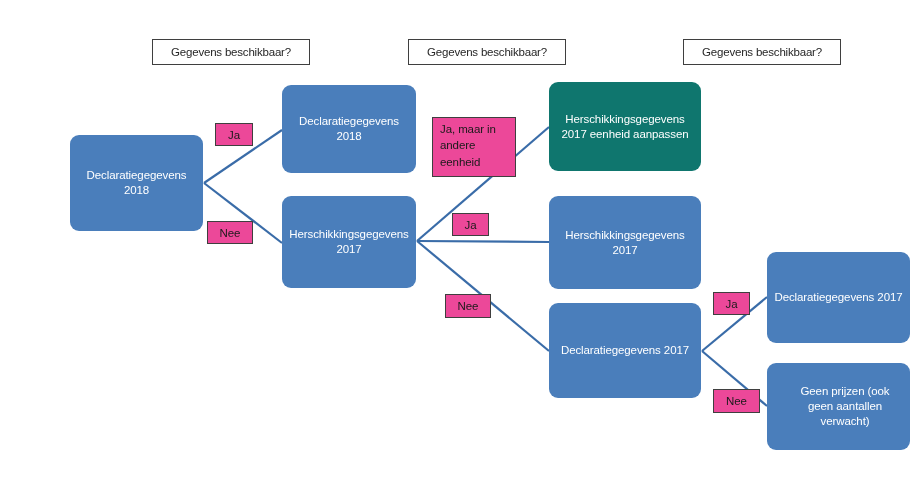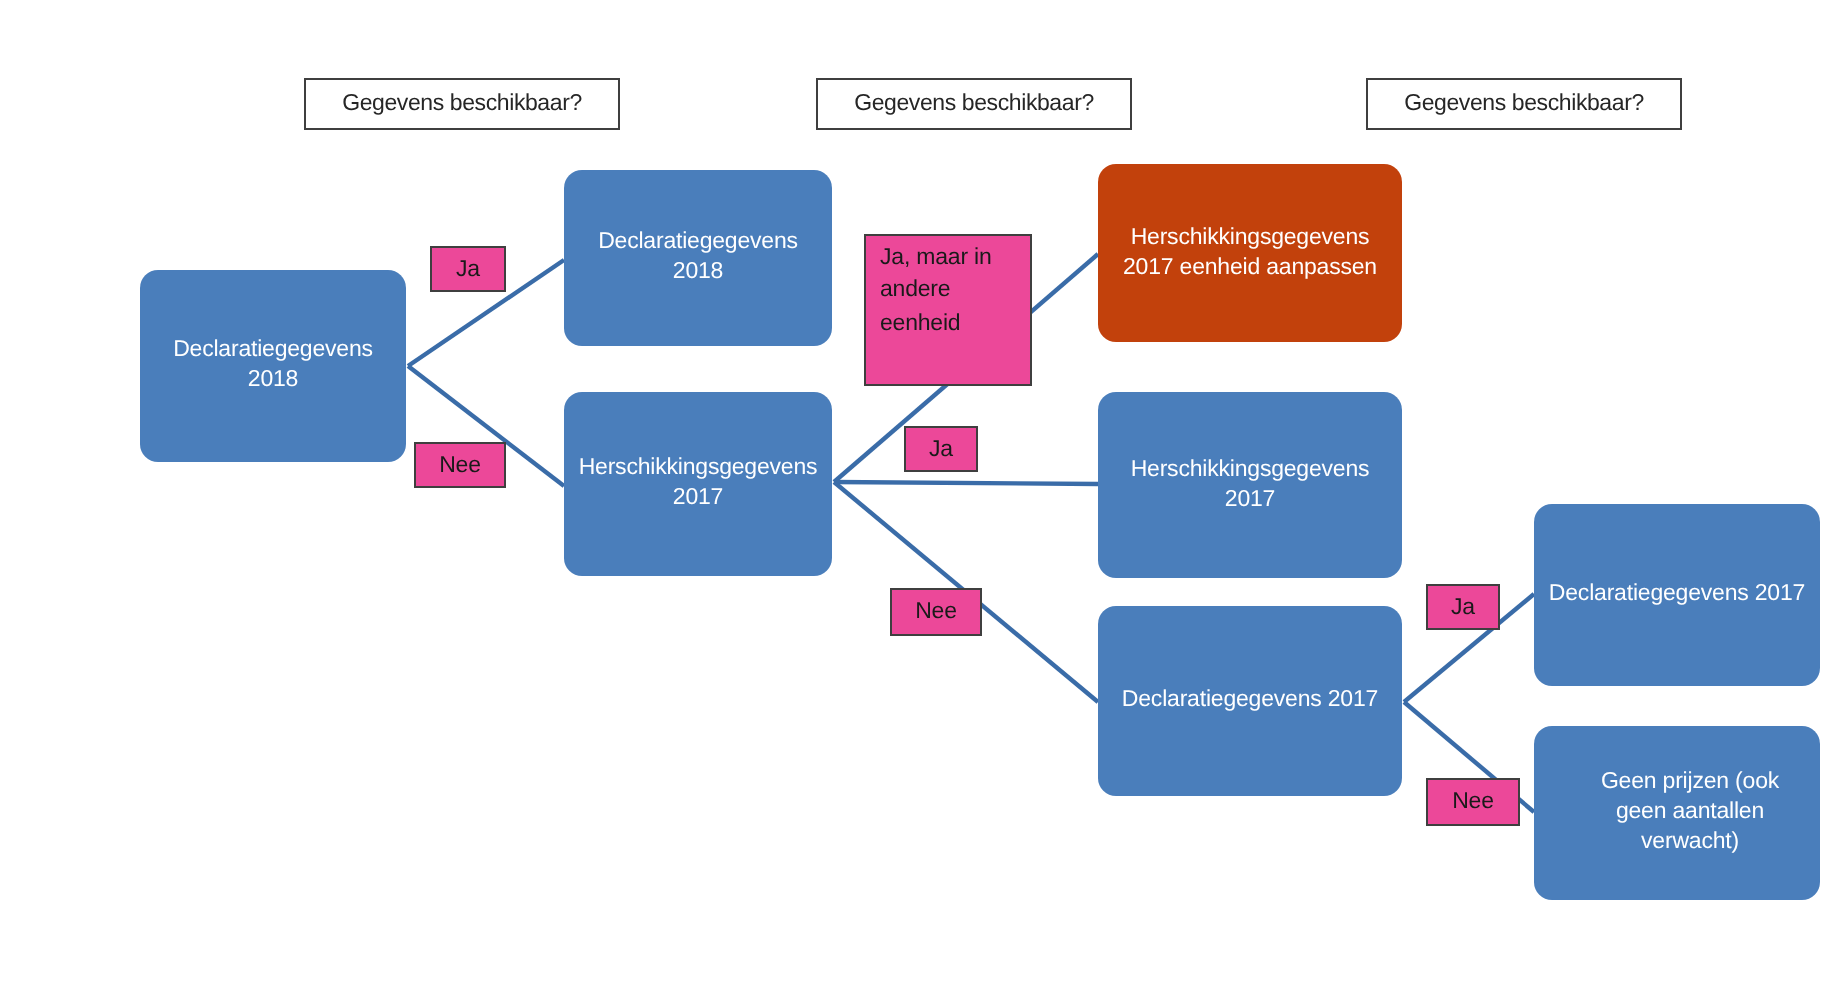--- a/index.html
+++ b/index.html
@@ -102,38 +102,38 @@
   <div id="nodes-layer">
       <div class="node" style="left: 55px; top: 135px; width: 133px; height: 96px; background: rgb(74, 126, 187); color: rgb(255, 255, 255); font-size: 11.5px;">
         <span>Declaratiegegevens 2018</span>
       </div>
       <div class="node" style="left: 267px; top: 85px; width: 134px; height: 88px; background: rgb(74, 126, 187); color: rgb(255, 255, 255); font-size: 11.5px;">
         <span>Declaratiegegevens 2018</span>
       </div>
       <div class="node" style="left: 267px; top: 196px; width: 134px; height: 92px; background: rgb(74, 126, 187); color: rgb(255, 255, 255); font-size: 11.5px;">
         <span>Herschikkingsgegevens 2017</span>
       </div>
-      <div class="node" style="left: 534px; top: 82px; width: 152px; height: 89px; background: #c2410c; color: rgb(255, 255, 255); font-size: 11.5px;">
+      <div class="node" style="left: 534px; top: 82px; width: 152px; height: 89px; background: #0f766e; color: rgb(255, 255, 255); font-size: 11.5px;">
         <span>Herschikkingsgegevens 2017  eenheid aanpassen</span>
       </div>
       <div class="node" style="left: 534px; top: 196px; width: 152px; height: 93px; background: rgb(74, 126, 187); color: rgb(255, 255, 255); font-size: 11.5px;">
         <span>Herschikkingsgegevens 2017</span>
       </div>
       <div class="node" style="left: 534px; top: 303px; width: 152px; height: 95px; background: rgb(74, 126, 187); color: rgb(255, 255, 255); font-size: 11.5px;">
         <span>Declaratiegegevens 2017</span>
       </div>
       <div class="node" style="left: 752px; top: 252px; width: 143px; height: 91px; background: rgb(74, 126, 187); color: rgb(255, 255, 255); font-size: 11.5px;">
         <span>Declaratiegegevens 2017</span>
       </div>
       <div class="node" style="left: 752px; top: 363px; width: 143px; height: 87px; background: rgb(74, 126, 187); color: rgb(255, 255, 255); font-size: 11.5px; padding-left: 20px;">
         <span>Geen prijzen (ook geen aantallen verwacht)</span>
       </div>
     </div>
   <div id="edge-labels-layer">
       <div class="edge-label" style="left: 200px; top: 123px; width: 38px; height: 23px; border-color: rgb(63, 63, 63); color: rgb(26, 26, 26);">Ja</div>
       <div class="edge-label" style="left: 192px; top: 221px; width: 46px; height: 23px; border-color: rgb(63, 63, 63); color: rgb(26, 26, 26);">Nee</div>
-      <div class="edge-label multiline" style="left: 417px; top: 117px; width: 84px; height: 76px; border-color: rgb(63, 63, 63); color: rgb(26, 26, 26);">Ja, maar in andere eenheid</div>
+      <div class="edge-label multiline" style="left: 417px; top: 117px; width: 84px; height: 60px; border-color: rgb(63, 63, 63); color: rgb(26, 26, 26);">Ja, maar in andere eenheid</div>
       <div class="edge-label" style="left: 437px; top: 213px; width: 37px; height: 23px; border-color: rgb(63, 63, 63); color: rgb(26, 26, 26);">Ja</div>
       <div class="edge-label" style="left: 430px; top: 294px; width: 46px; height: 24px; border-color: rgb(63, 63, 63); color: rgb(26, 26, 26);">Nee</div>
       <div class="edge-label" style="left: 698px; top: 292px; width: 37px; height: 23px; border-color: rgb(63, 63, 63); color: rgb(26, 26, 26);">Ja</div>
       <div class="edge-label" style="left: 698px; top: 389px; width: 47px; height: 24px; border-color: rgb(63, 63, 63); color: rgb(26, 26, 26);">Nee</div>
     </div>
 </div>
 
 </body></html>

